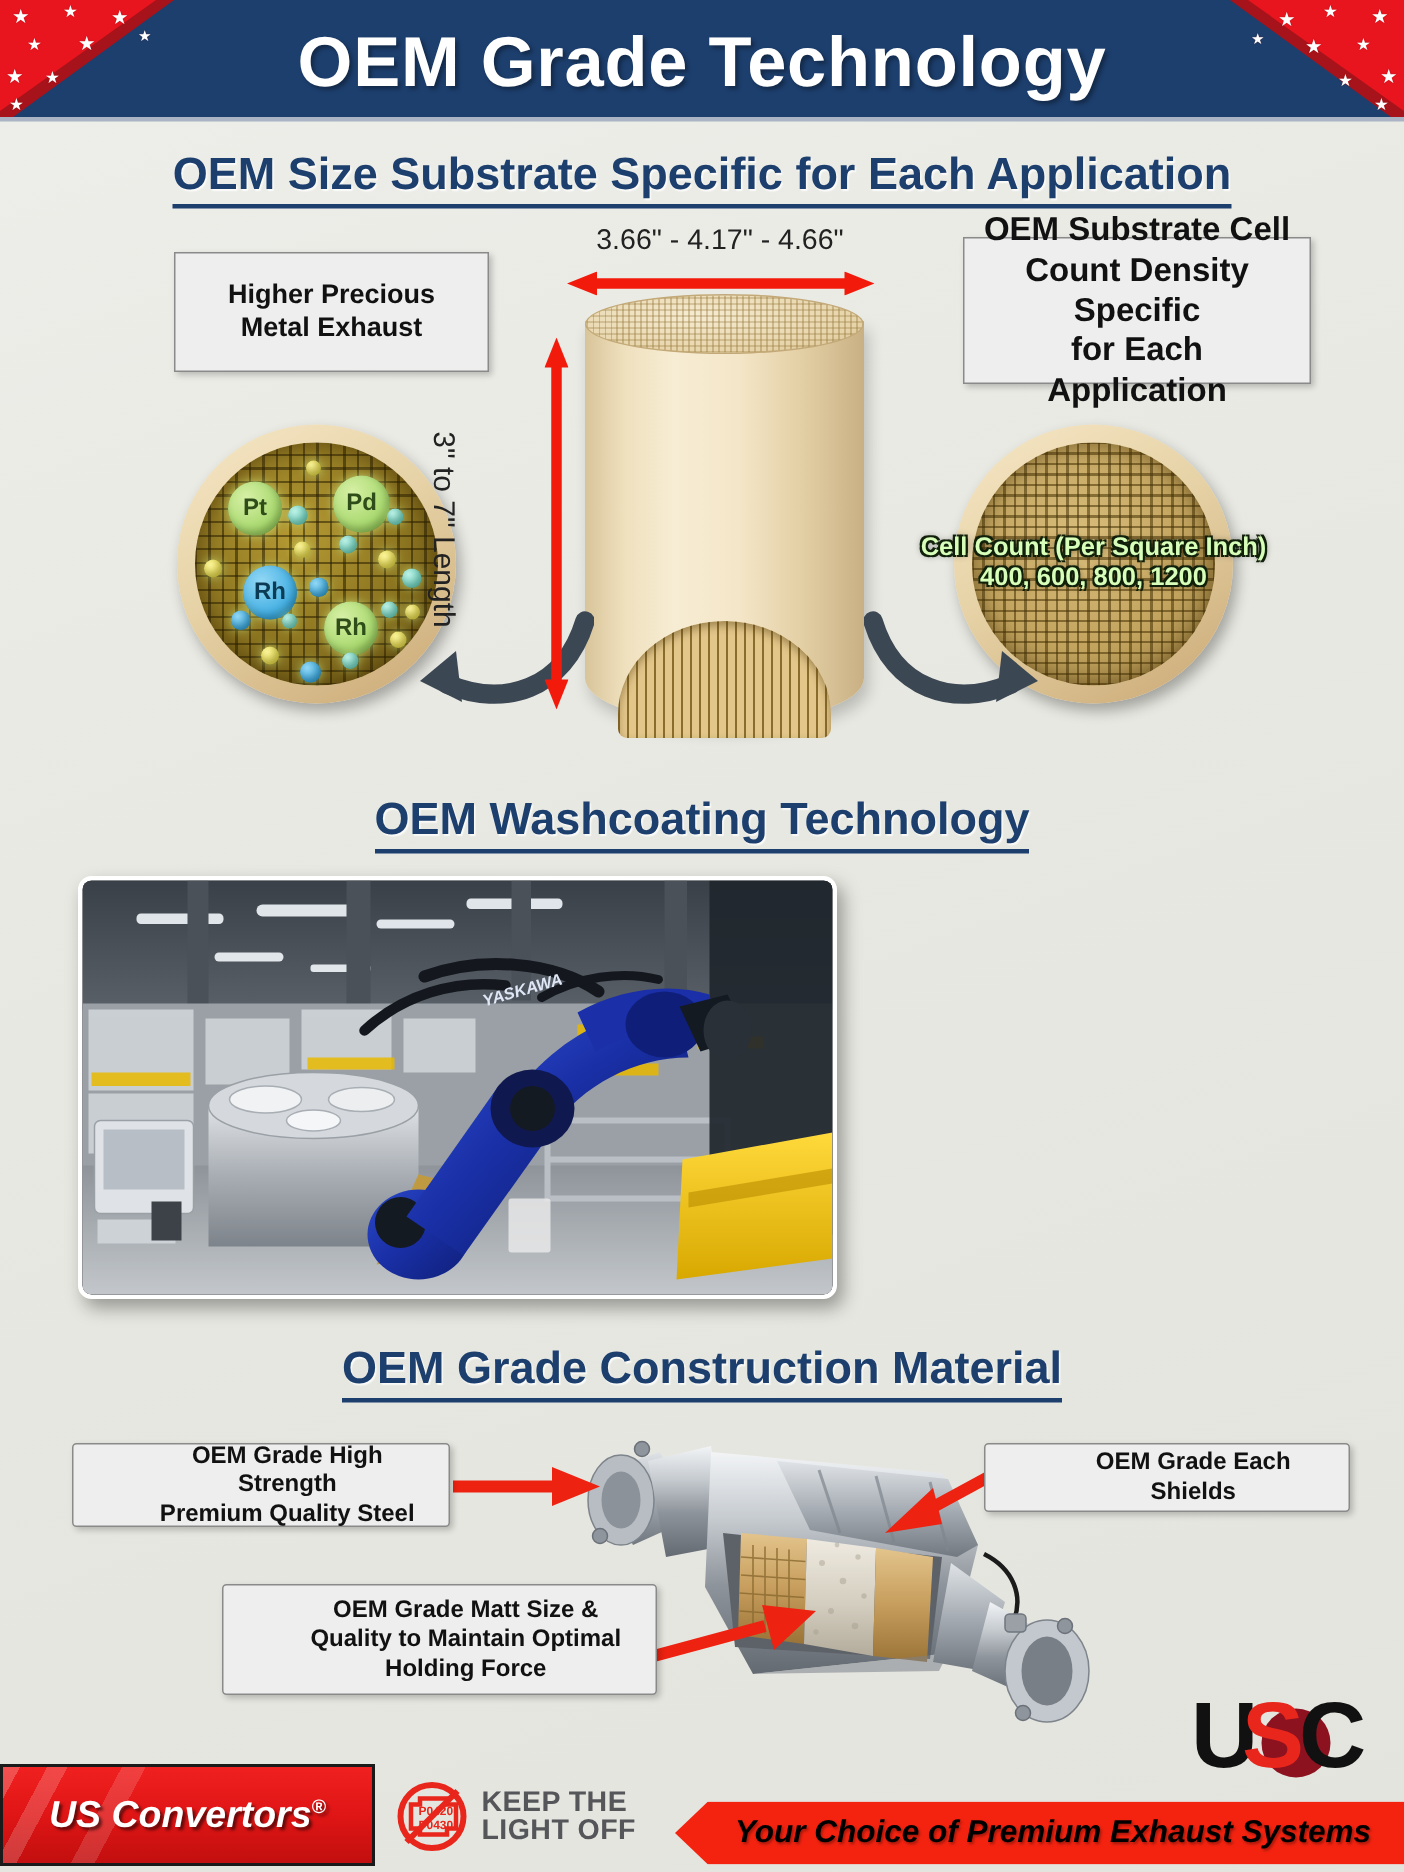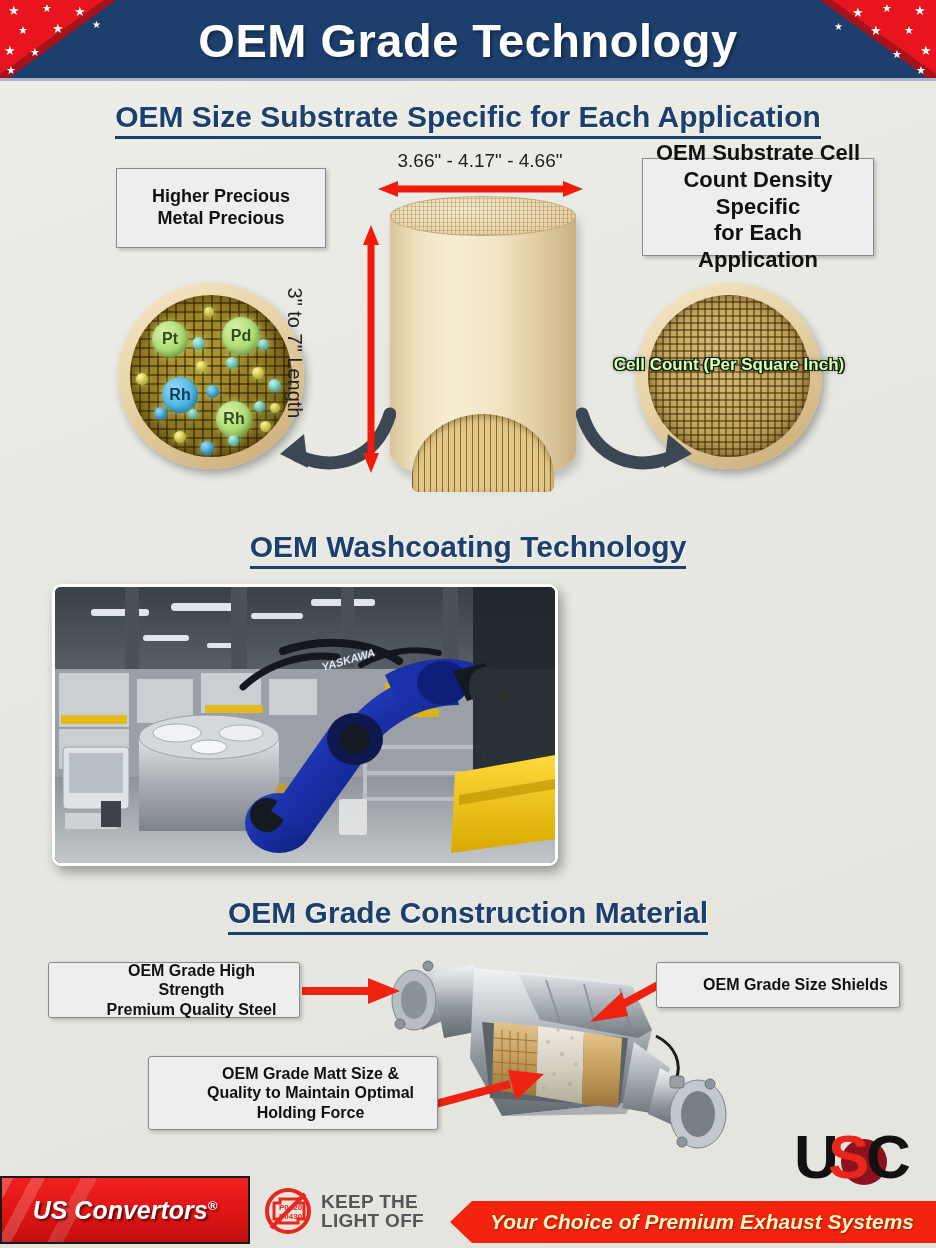--- a/index.html
+++ b/index.html
@@ -232,21 +232,21 @@
   }
 
   #tagline-banner {
     position: absolute; left: 450px; top: 1201px; width: 486px; height: 42px;
     background: #f42310;
     clip-path: polygon(22px 0, 486px 0, 486px 42px, 22px 42px, 0 21px);
     display: flex; align-items: center; justify-content: center;
     z-index: 6;
   }
   #tagline-banner .txt {
-    color: #fef9c3; font-style: italic; font-weight: bold; font-size: 21px;
+    color: #000000; font-style: italic; font-weight: bold; font-size: 21px;
     text-shadow: 1px 1px 2px rgba(0,0,0,.35);
     padding-left: 18px;
   }
   #logo-usc { position: absolute; left: 792px; top: 1122px; width: 130px; height: 66px; z-index: 7; }
 </style>
 </head>
 <body>
 
 <div class="page">
 
@@ -285,21 +285,21 @@
   <div class="header-underline"></div>
 
   <div class="sec-heading" id="heading-1">
     <span>OEM Size Substrate Specific for Each Application</span>
   </div>
 
   <div id="substrate-zone"></div>
 
   <div class="callout" style="left:116px; top:168px; width:210px; height:80px; font-size:18px; flex-direction:column;">
     <div>Higher Precious</div>
-    <div>Metal Precious</div>
+    <div>Metal Exhaust</div>
   </div>
   <svg class="tail" style="left:196px; top:246px;" width="44" height="34">
     <polygon points="2,1 42,1 20,33" fill="#eeeeee" stroke="#8a8a8a" stroke-width="1"></polygon>
     <line x1="3" y1="1" x2="41" y2="1" stroke="#eeeeee" stroke-width="3"></line>
   </svg>
 
   <div class="callout" style="left:642px; top:158px; width:232px; height:98px; font-size:22px; flex-direction:column;">
     <div>OEM Substrate Cell</div>
     <div>Count Density Specific</div>
     <div>for Each Application</div>
@@ -355,20 +355,21 @@
       <div class="pm yellow" style="left:140px;top:108px;width:10px;height:10px;"></div>
     </div>
   </div>
 
   <div class="mag" id="mag-right">
     <div class="rim"></div>
     <div class="core"></div>
   </div>
   <div class="cellcount">
     <div>Cell Count (Per Square Inch)</div>
+    <div>400, 600, 800, 1200</div>
   </div>
 
   <svg class="curve-arrow" id="curve-left" width="116" height="76" viewBox="0 0 116 76">
     <path d="M110,16 C96,62 56,74 18,58" fill="none" stroke="#3c4754" stroke-width="13" stroke-linecap="round"></path>
     <polygon points="24,36 0,56 28,70" fill="#3c4754"></polygon>
   </svg>
   <svg class="curve-arrow" id="curve-right" width="116" height="76" viewBox="0 0 116 76">
     <path d="M6,16 C20,62 60,74 98,58" fill="none" stroke="#3c4754" stroke-width="13" stroke-linecap="round"></path>
     <polygon points="92,36 116,56 88,70" fill="#3c4754"></polygon>
   </svg>
@@ -583,21 +584,21 @@
   <div class="callout rounded" style="left:48px; top:962px; width:252px; height:56px; font-size:16px; flex-direction:column;">
     <div>OEM Grade High Strength</div>
     <div>Premium Quality Steel</div>
   </div>
   <svg class="red-arrow" style="left:302px; top:978px;" width="98" height="26" viewBox="0 0 98 26">
     <line x1="0" y1="13" x2="72" y2="13" stroke="#ee2211" stroke-width="8"></line>
     <polygon points="98,13 66,0 66,26" fill="#ee2211"></polygon>
   </svg>
 
   <div class="callout rounded" style="left:656px; top:962px; width:244px; height:46px; font-size:16px;">
-    <span>OEM Grade Size Shields</span>
+    <span>OEM Grade Each Shields</span>
   </div>
   <svg class="red-arrow" style="left:584px; top:978px;" width="80" height="48" viewBox="0 0 80 48">
     <line x1="78" y1="5" x2="32" y2="30" stroke="#ee2211" stroke-width="8"></line>
     <polygon points="6,44 38,14 44,38" fill="#ee2211"></polygon>
   </svg>
 
   <div class="callout rounded" style="left:148px; top:1056px; width:290px; height:74px; font-size:16px; flex-direction:column;">
     <div>OEM Grade Matt Size &amp;</div>
     <div>Quality to Maintain Optimal</div>
     <div>Holding Force</div>

